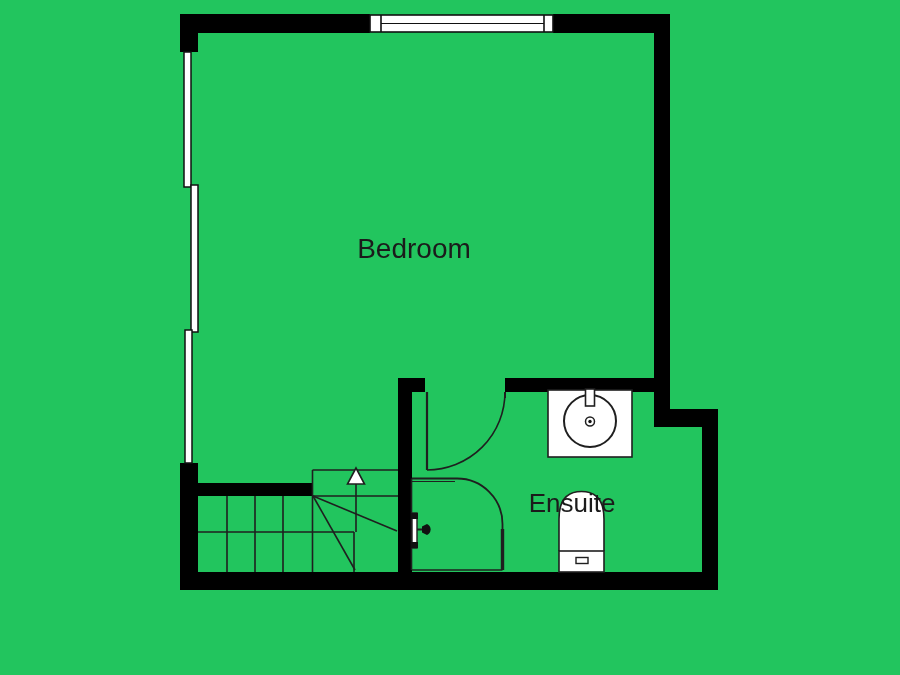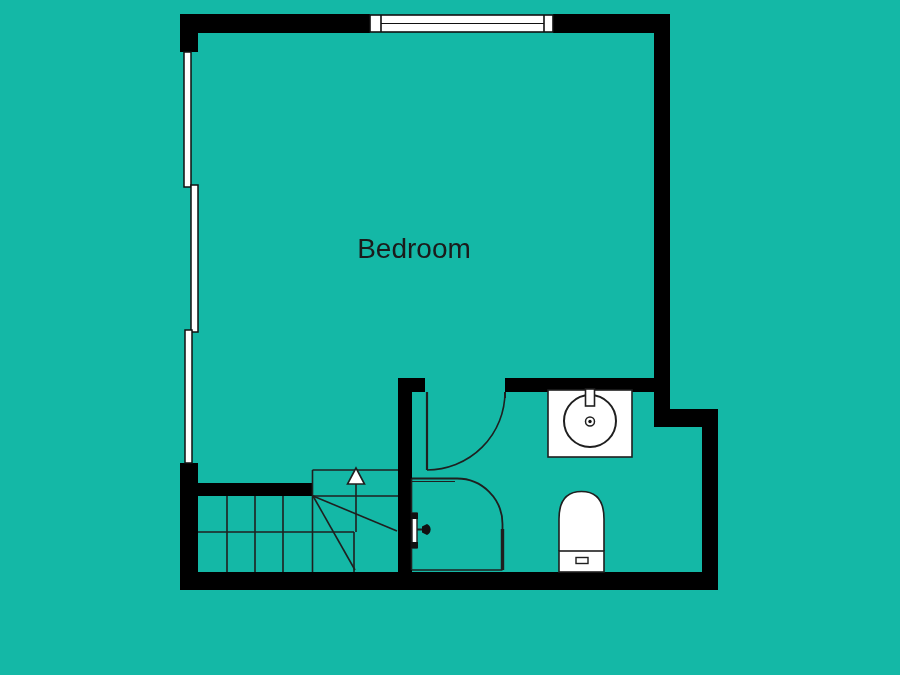--- a/index.html
+++ b/index.html
@@ -4,21 +4,21 @@
 <style>
   html, body {
     margin: 0;
     padding: 0;
     background: #ffffff;
   }
   #canvas {
     position: relative;
     width: 900px;
     height: 675px;
-    background: #14b8a6;
+    background: #22c55e;
     overflow: hidden;
     font-family: "Liberation Sans", "DejaVu Sans", sans-serif;
   }
   #plan-svg {
     position: absolute;
     left: 0;
     top: 0;
   }
   .room-label {
     position: absolute;
@@ -130,15 +130,16 @@
 
     <g stroke="#1f1f1f" fill="#ffffff">
       <path d="M559,551 L559,519 Q559,491.5 581.5,491.5 Q604,491.5 604,519 L604,551" stroke-width="1.6"></path>
       <rect x="559" y="551" width="45" height="21" stroke-width="1.6"></rect>
       <rect x="576" y="557.5" width="12" height="6" stroke-width="1.4"></rect>
     </g>
   </svg>
 
   <div class="room-label bedroom" style="left:414px; top:249px;">Bedroom</div>
 
+  <div class="room-label ensuite" style="left:572px; top:503px;">Ensuite</div>
 
 
 </div>
 
 </body></html>

